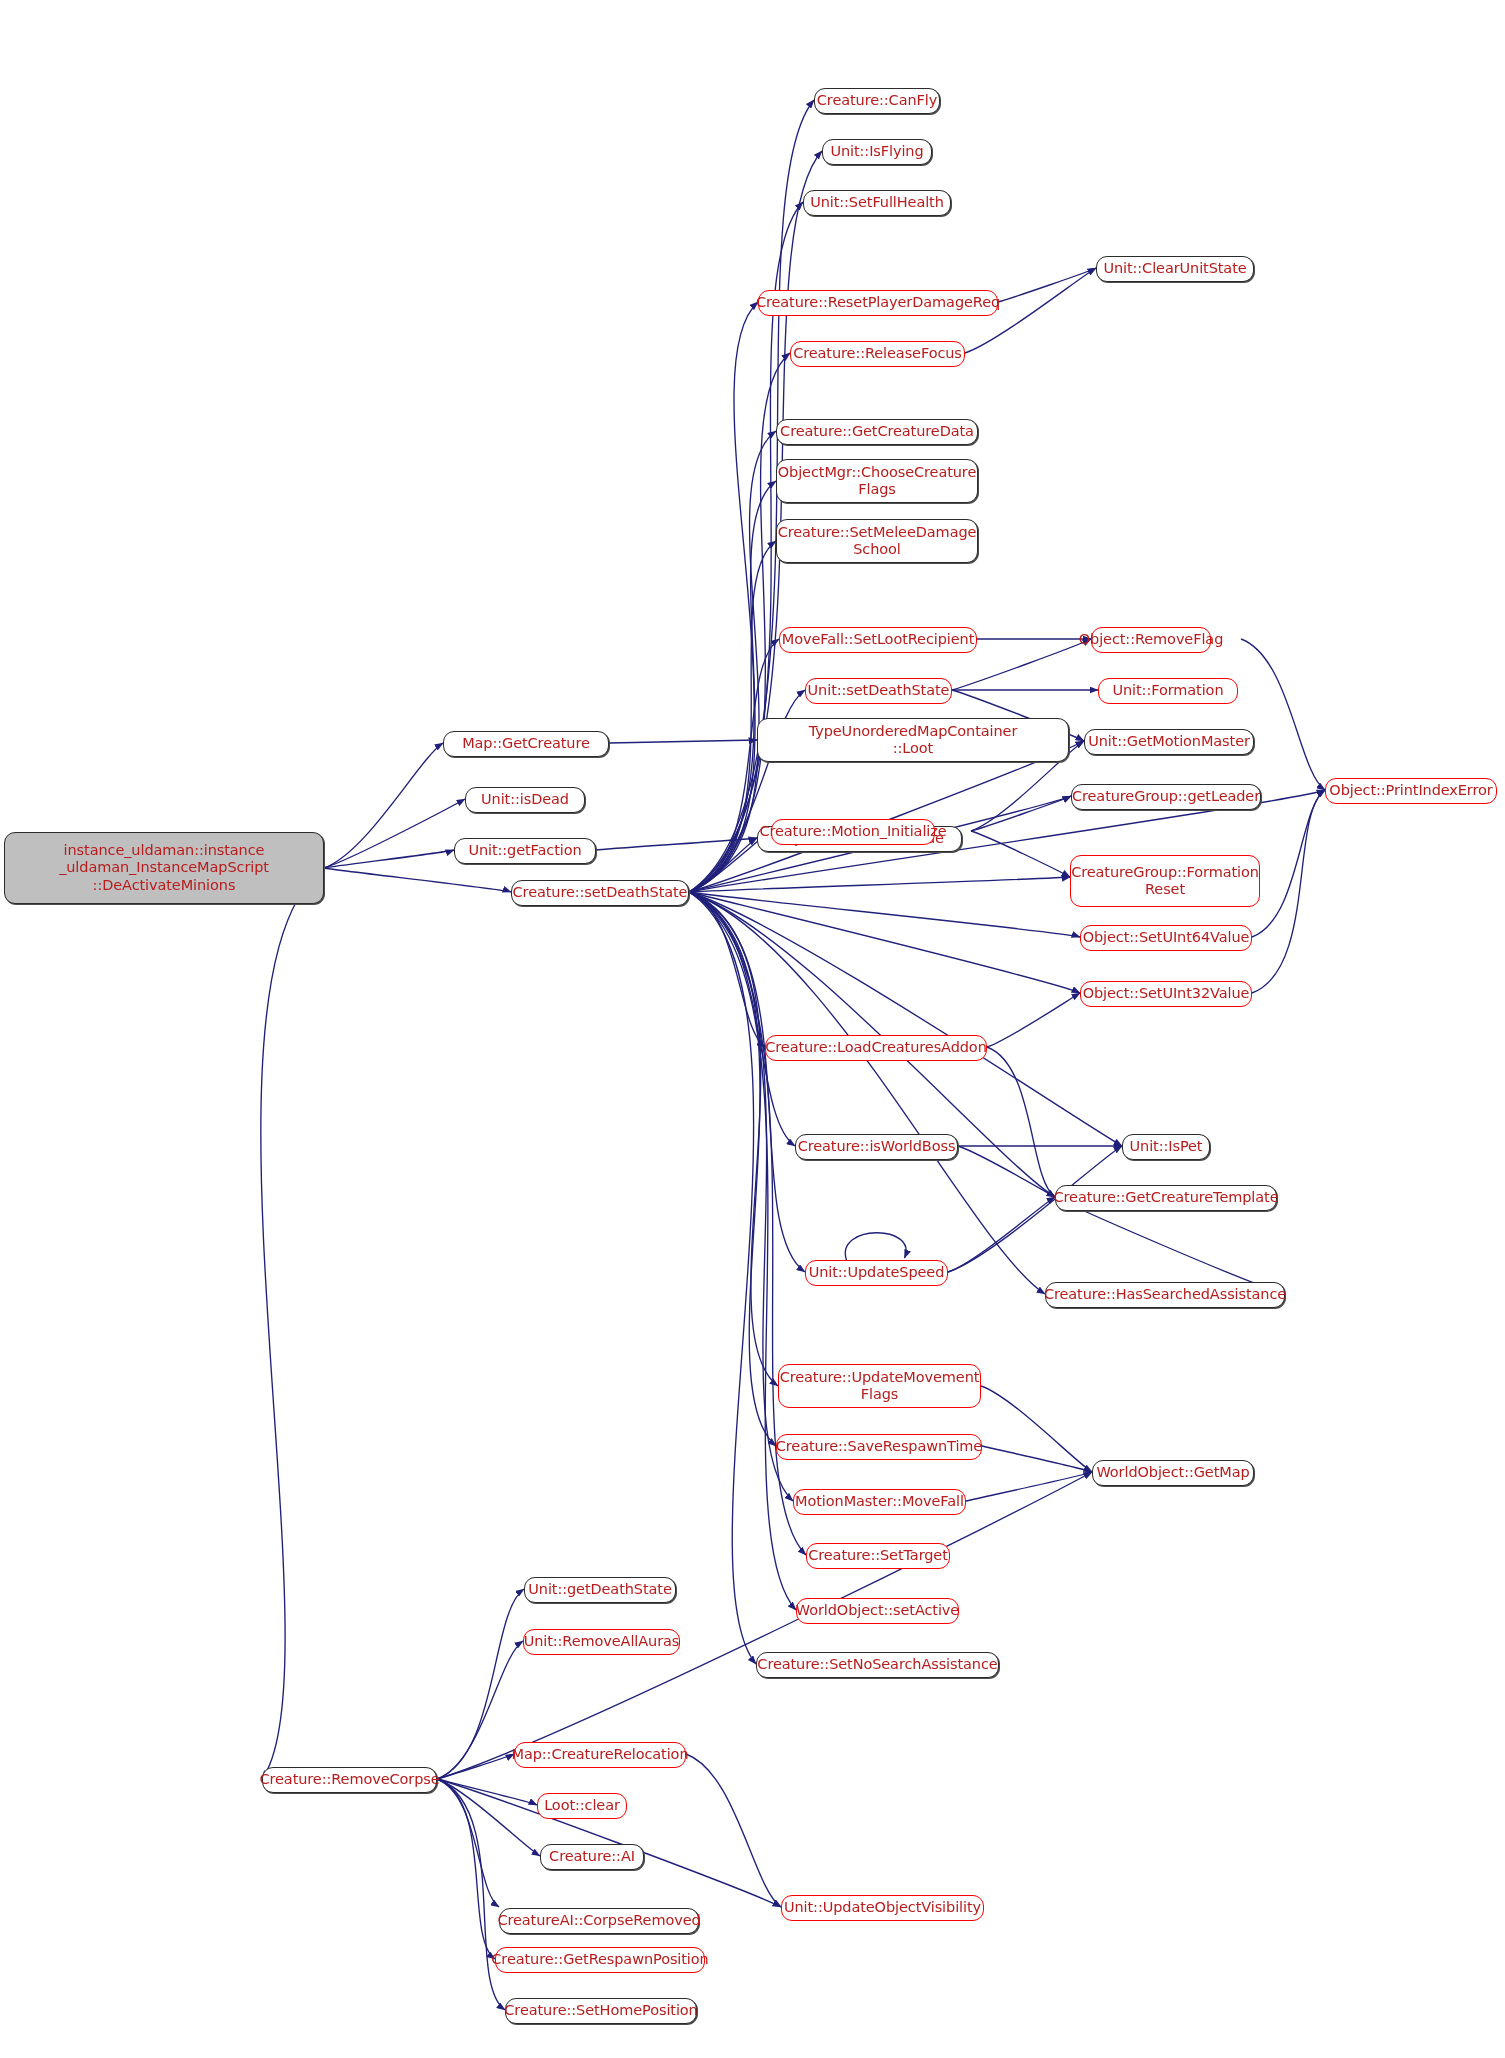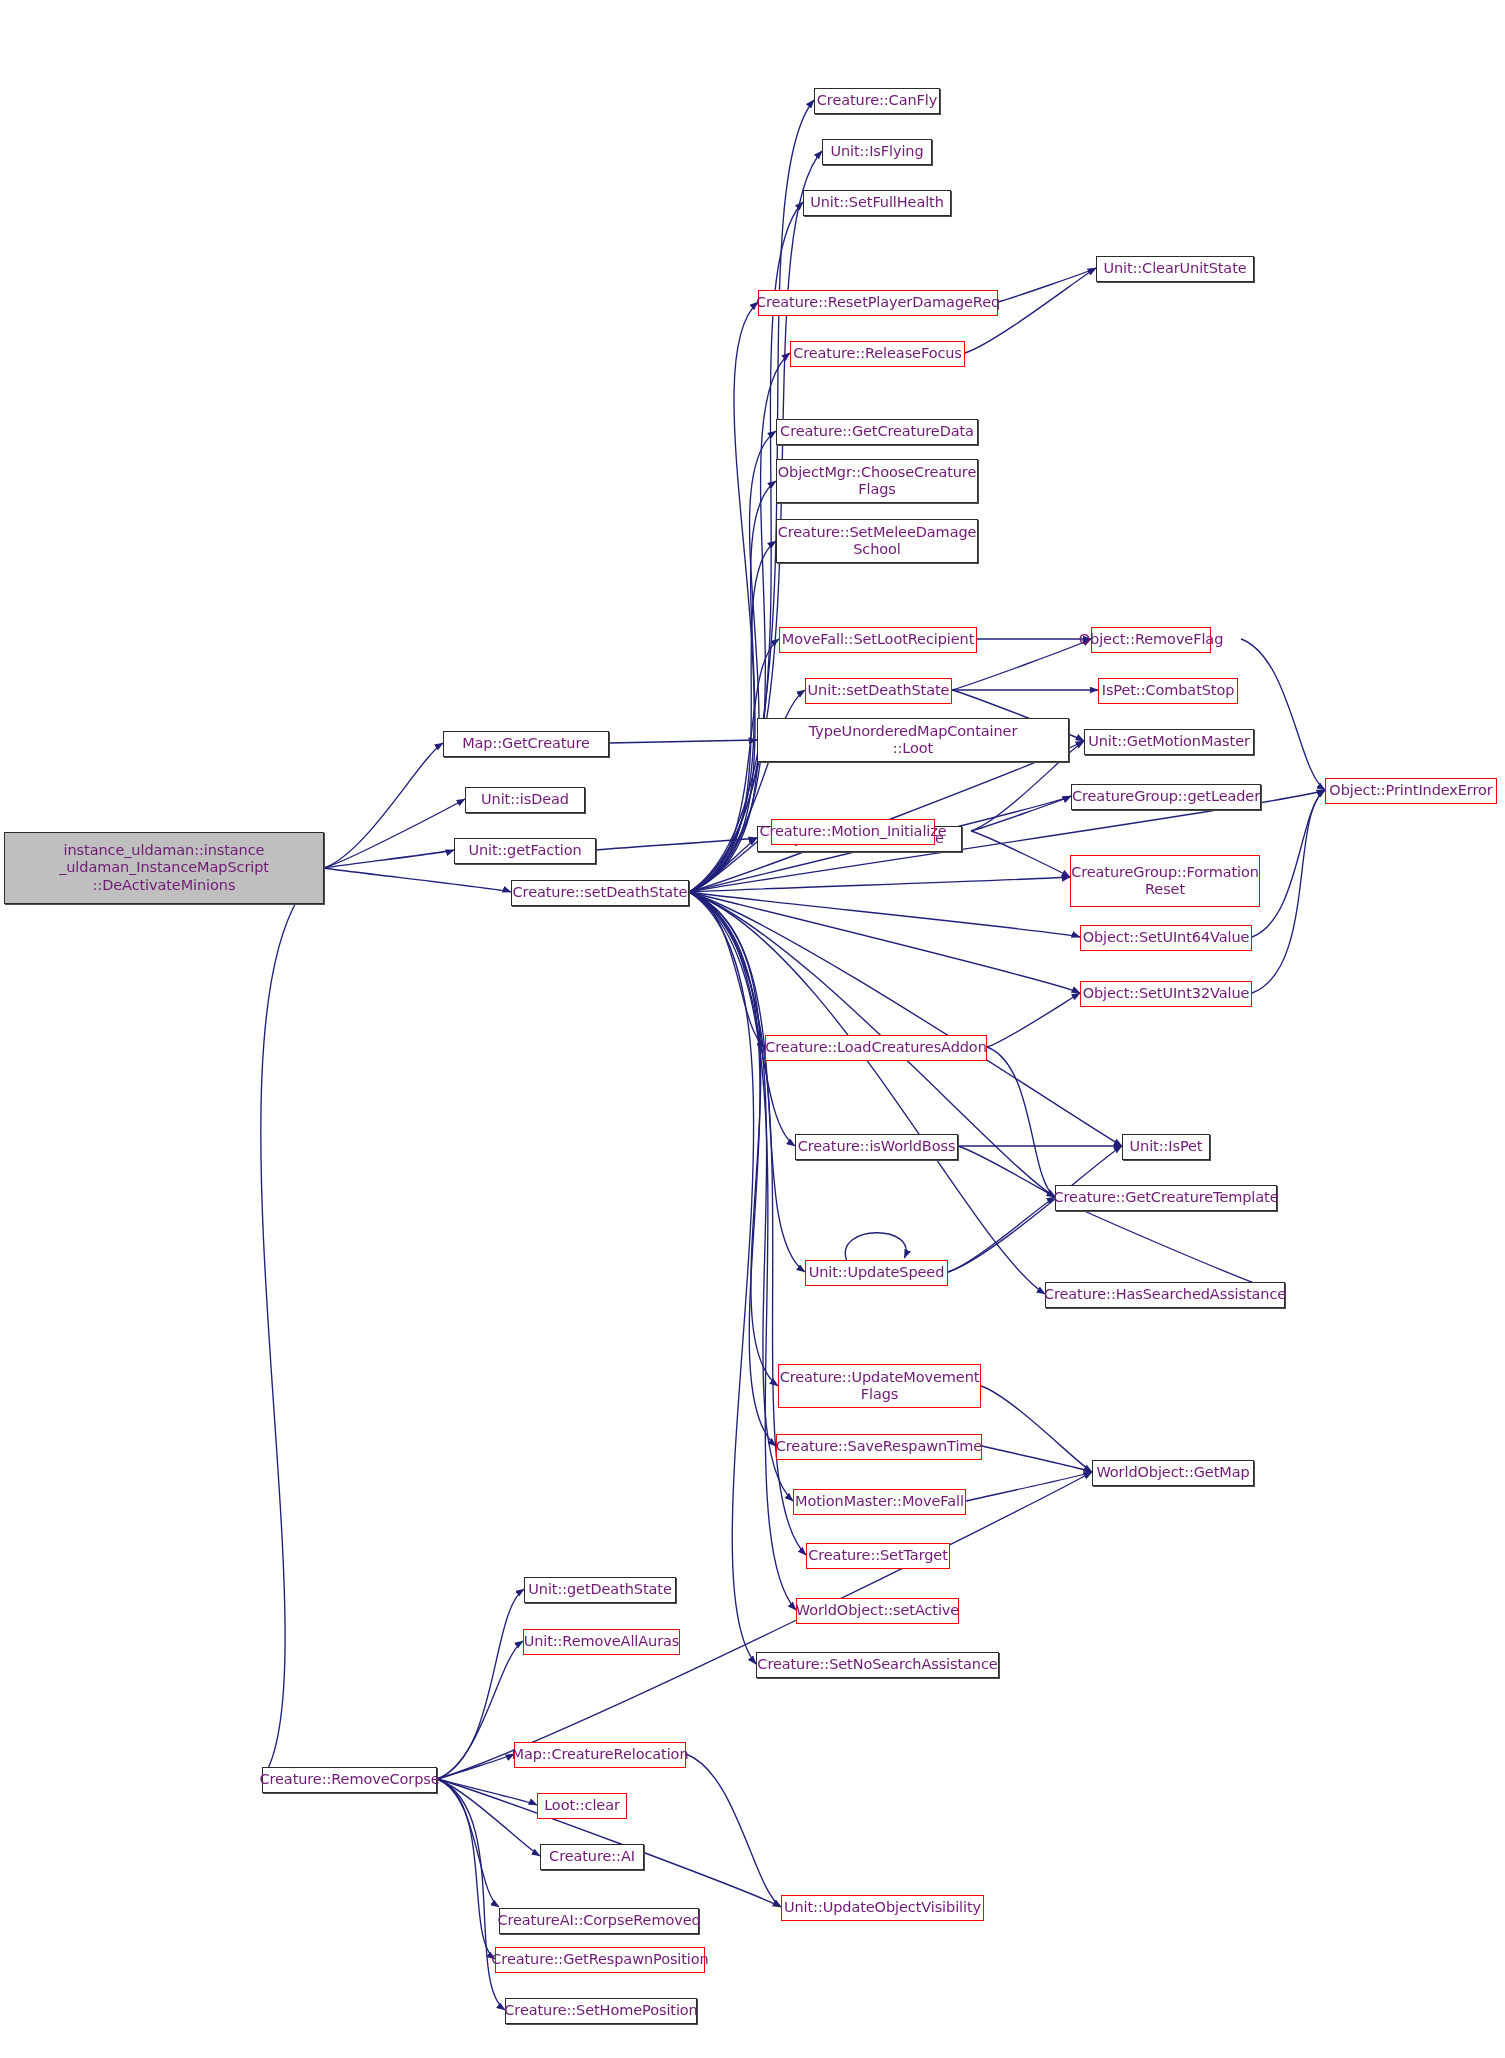--- a/index.html
+++ b/index.html
@@ -14,26 +14,27 @@
   }
   #edges{position:absolute;left:0;top:0;width:1505px;height:2058px;}
   .node{
     position:absolute;
     box-sizing:border-box;
     display:flex;
     align-items:center;
     justify-content:center;
     text-align:center;
     background:#ffffff;
-    color:#701a75;
+    color:#b91c1c;
     font-size:14.5px;
     line-height:1.18;
     letter-spacing:-0.1px;
     white-space:pre-line;
     padding:12px 3px;
+    border-radius:11px;
   }
   .node.black{border:1.3px solid #2b2b2b;box-shadow:1px 1px 0 0 #4d4d4d;}
   .node.red{border:1.5px solid #ff0000;}
   .node.root{
     border:1.3px solid #2b2b2b;
     background:#bfbfbf;
     box-shadow:1px 1px 0 0 #4d4d4d;
   }
 </style>
 </head>
@@ -138,21 +139,21 @@
       <div class="node red" style="left: 758px; top: 290px; width: 240px; height: 24px;">Creature::ResetPlayerDamageReq</div>
       <div class="node red" style="left: 790px; top: 341px; width: 175px; height: 24px;">Creature::ReleaseFocus</div>
       <div class="node black" style="left: 776px; top: 419px; width: 202px; height: 24px;">Creature::GetCreatureData</div>
       <div class="node black" style="left: 776px; top: 459px; width: 202px; height: 44px;">ObjectMgr::ChooseCreature
 Flags</div>
       <div class="node black" style="left: 776px; top: 519px; width: 202px; height: 44px;">Creature::SetMeleeDamage
 School</div>
       <div class="node red" style="left: 779px; top: 627px; width: 198px; height: 24px;">MoveFall::SetLootRecipient</div>
       <div class="node red" style="left: 805px; top: 678px; width: 147px; height: 24px;">Unit::setDeathState</div>
       <div class="node red" style="left: 1091px; top: 627px; width: 120px; height: 24px;">Object::RemoveFlag</div>
-      <div class="node red" style="left: 1098px; top: 678px; width: 140px; height: 24px;">IsPet::CombatStop</div>
+      <div class="node red" style="left: 1098px; top: 678px; width: 140px; height: 24px;">Unit::Formation</div>
       <div class="node black" style="left: 1084px; top: 729px; width: 170px; height: 24px;">Unit::GetMotionMaster</div>
       <div class="node black" style="left: 1071px; top: 784px; width: 190px; height: 24px;">CreatureGroup::getLeader</div>
       <div class="node red" style="left: 771px; top: 819px; width: 164px; height: 24px;">Creature::Motion_Initialize</div>
       <div class="node red" style="left: 1070px; top: 855px; width: 190px; height: 52px;">CreatureGroup::Formation
 Reset</div>
       <div class="node red" style="left: 1080px; top: 925px; width: 172px; height: 24px;">Object::SetUInt64Value</div>
       <div class="node red" style="left: 1080px; top: 981px; width: 172px; height: 24px;">Object::SetUInt32Value</div>
       <div class="node red" style="left: 1325px; top: 778px; width: 172px; height: 24px;">Object::PrintIndexError</div>
       <div class="node red" style="left: 765px; top: 1035px; width: 222px; height: 24px;">Creature::LoadCreaturesAddon</div>
       <div class="node black" style="left: 795px; top: 1134px; width: 163px; height: 24px;">Creature::isWorldBoss</div>

